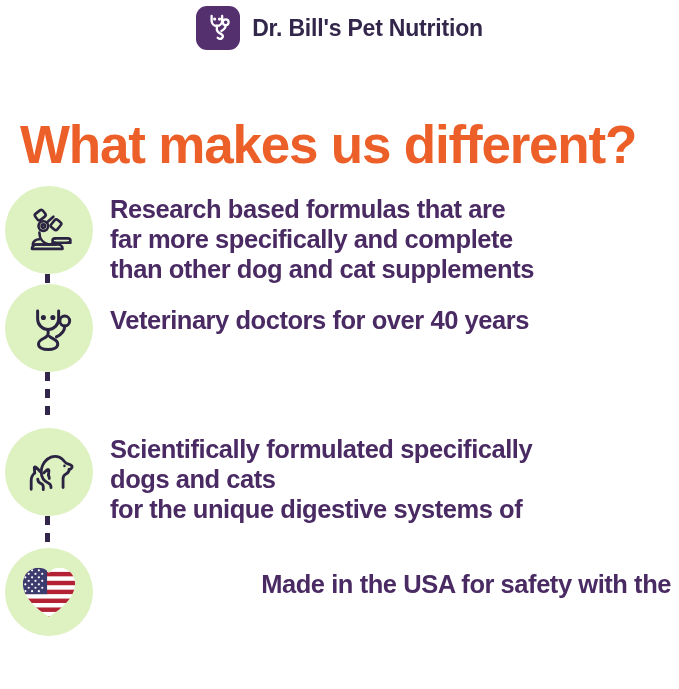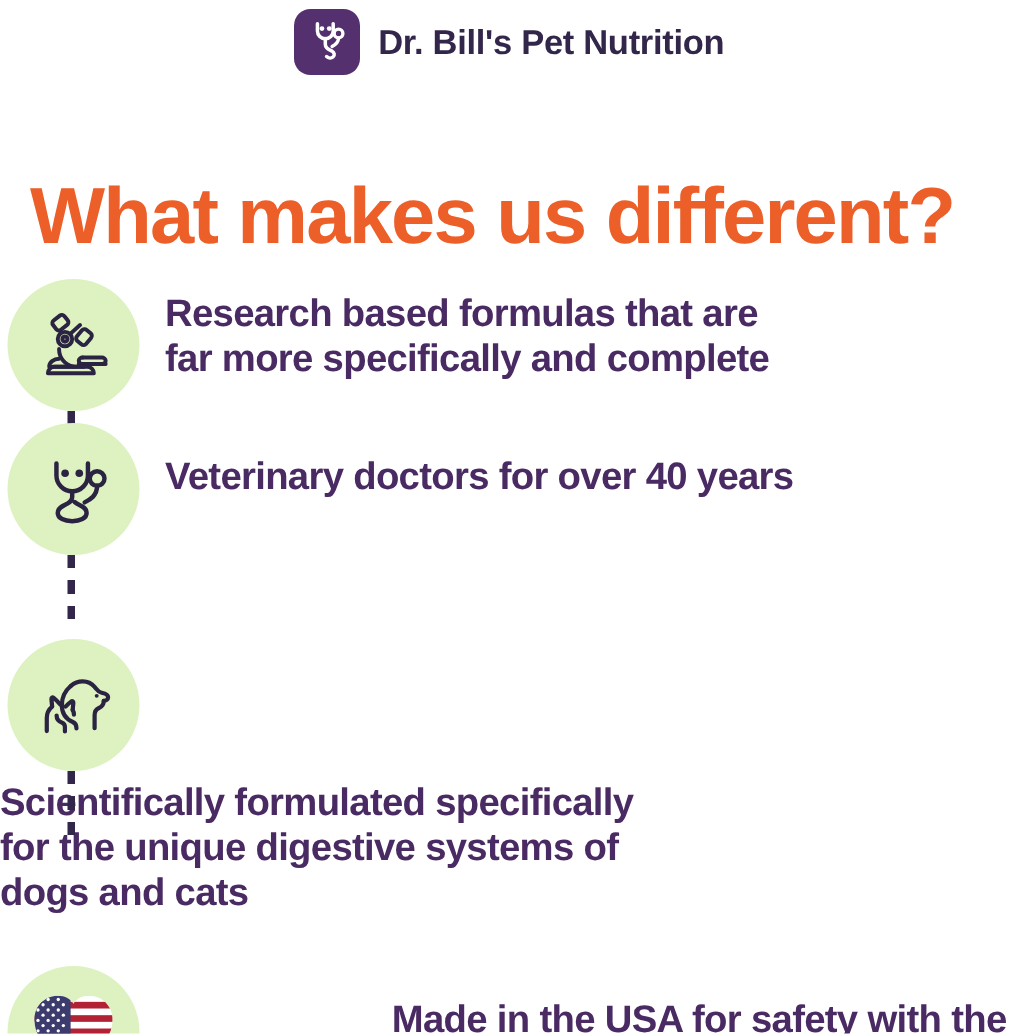--- a/index.html
+++ b/index.html
@@ -124,21 +124,21 @@
     font-weight: bold;
     letter-spacing: -0.45px;
     padding-top: 9px;
     padding-right: 8px;
   }
   .feature-text .line { display: block; white-space: nowrap; }
 
   
   .feature.r1 { }
   .feature.r2 { margin-bottom: 48px; }
-  .feature.r3 { margin-bottom: 34px; flex-direction: column; }
+  .feature.r3 { margin-bottom: 24px; }
 
   .feature.r1 .feature-text { padding-top: 8px; }
   .feature.r2 .feature-text { padding-top: 21px; }
   .feature.r3 .feature-text { padding-top: 6px; }
   .feature.r4 .feature-text { padding-top: 21px; text-align: right; }
 </style>
 </head>
 <body>
 
 <div class="page">
@@ -179,20 +179,21 @@
             <path d="M39 41.5h14.5c1.6 0 3 1.1 3 2.5s-1.4 2.5-3 2.5"></path>
             <path d="M39 41.5c-1.6 0-3 1.1-3 2.5s1.4 2.5 3 2.5"></path>
             <path d="M12.5 53.5h35c0-2.8-2.3-5-5.1-5H17.6c-2.8 0-5.1 2.2-5.1 5z"></path>
           </svg>
         </div>
         <div class="connector"></div>
       </div>
       <div class="feature-text">
         <span class="line">Research based formulas that are</span>
         <span class="line">far more specifically and complete</span>
+        <span class="line">than other dog and cat supplements</span>
       </div>
     </div>
 
     <div class="feature r2">
       <div class="feature-iconwrap">
         <div class="icon-circle">
           <svg width="56" height="56" viewBox="0 0 64 64" fill="none" stroke="#2B2342" stroke-width="3.4" stroke-linecap="round" stroke-linejoin="round">
             <path d="M19 12.5v9.2a12 12 0 0 0 24 0V12.5"></path>
             <circle cx="25.6" cy="20" r="2.9" fill="#2B2342" stroke="none"></circle>
             <circle cx="36.4" cy="20" r="2.9" fill="#2B2342" stroke="none"></circle>
@@ -220,22 +221,22 @@
             <path d="M16.8 33.1c-2.3 1.9-3.8 4.8-3.8 8.1v9.3"></path>
             <path d="M26.4 33.0c1.3-1.3 2.8-2.6 3.9-3.4 0.9-0.6 1.7-0.1 1.6 0.9l-0.5 5.0"></path>
             <path d="M20 39.5c0 2.4 1.5 4.2 3.6 4.9 1.5 0.5 2.3 1.7 2.3 3.3v3.1"></path>
             <path d="M31.4 35.5c0.6 1.0 0.9 2.2 0.9 3.4"></path>
           </svg>
         </div>
         <div class="connector"></div>
       </div>
       <div class="feature-text">
         <span class="line">Scientifically formulated specifically</span>
+        <span class="line">dogs and cats</span>
         <span class="line">for the unique digestive systems of</span>
-        <span class="line">dogs and cats</span>
       </div>
     </div>
 
     <div class="feature r4">
       <div class="feature-iconwrap">
         <div class="icon-circle">
           <svg width="62" height="58" viewBox="0 0 64 60">
             <defs>
               <clipPath id="heartClip">
                 <path d="M32 55.5C32 55.5 5 40.5 5 21.5 5 12.2 12.3 5 21.2 5c5.0 0 9.0 2.3 10.8 5.5C33.8 7.3 37.8 5 42.8 5 51.7 5 59 12.2 59 21.5c0 19-27 34-27 34z"></path>

